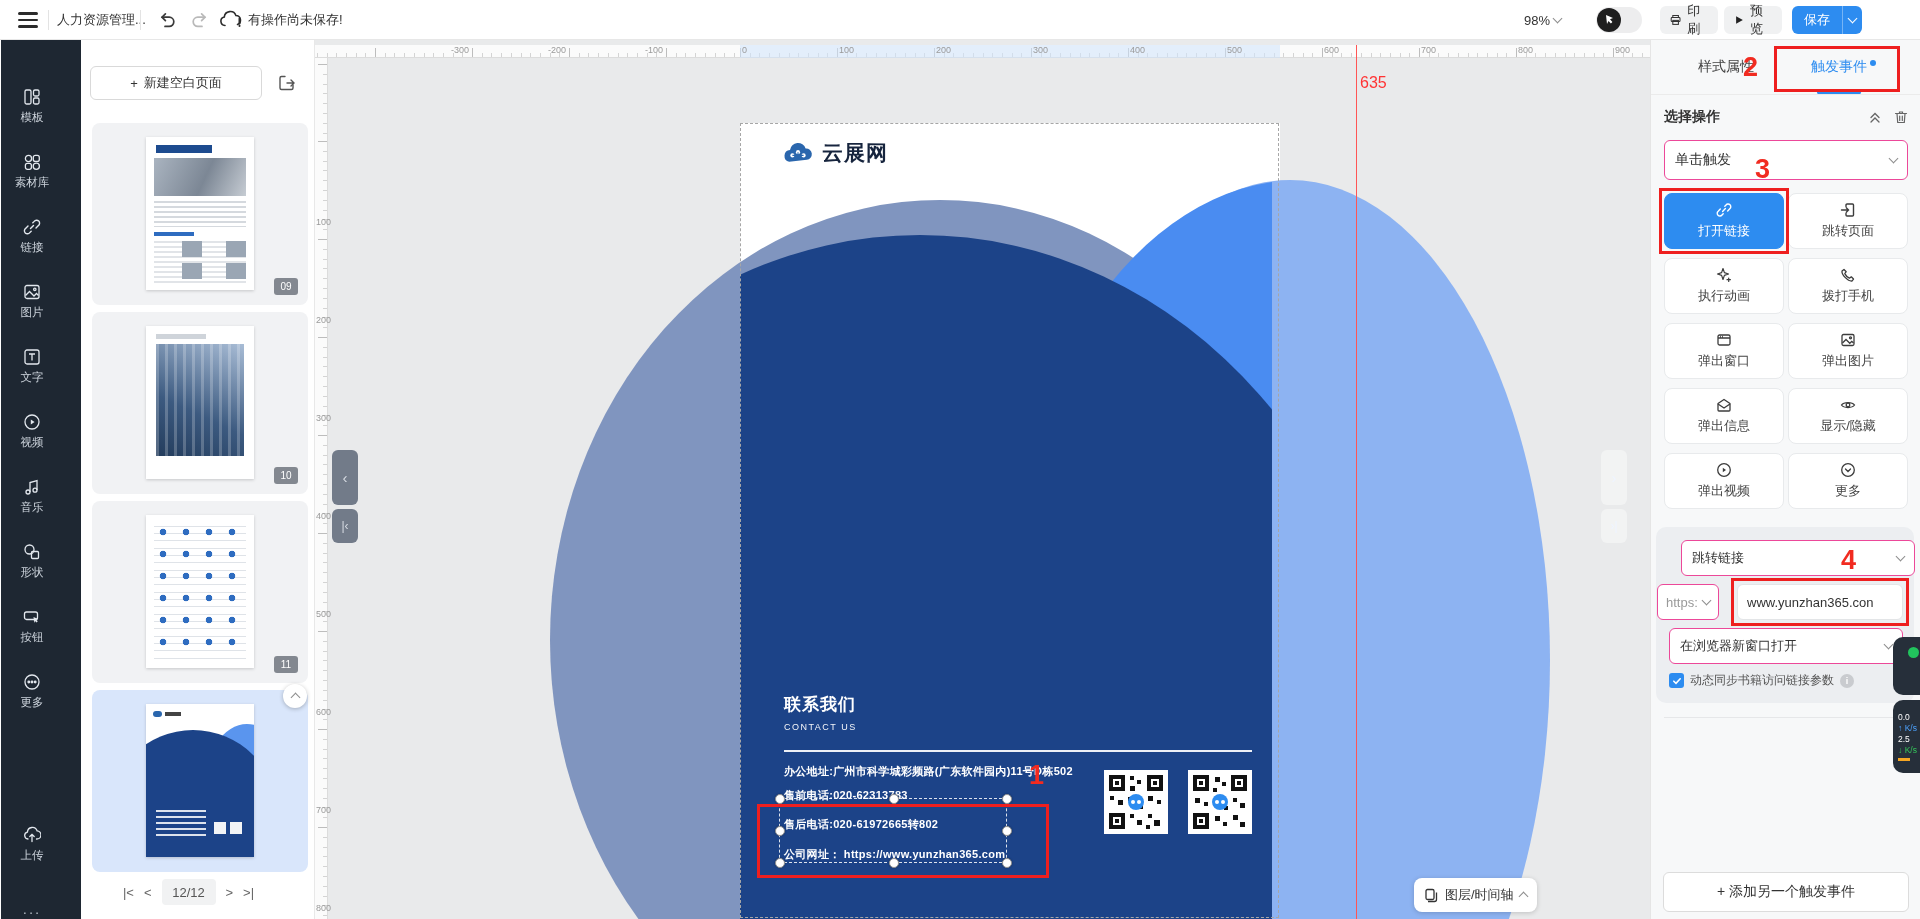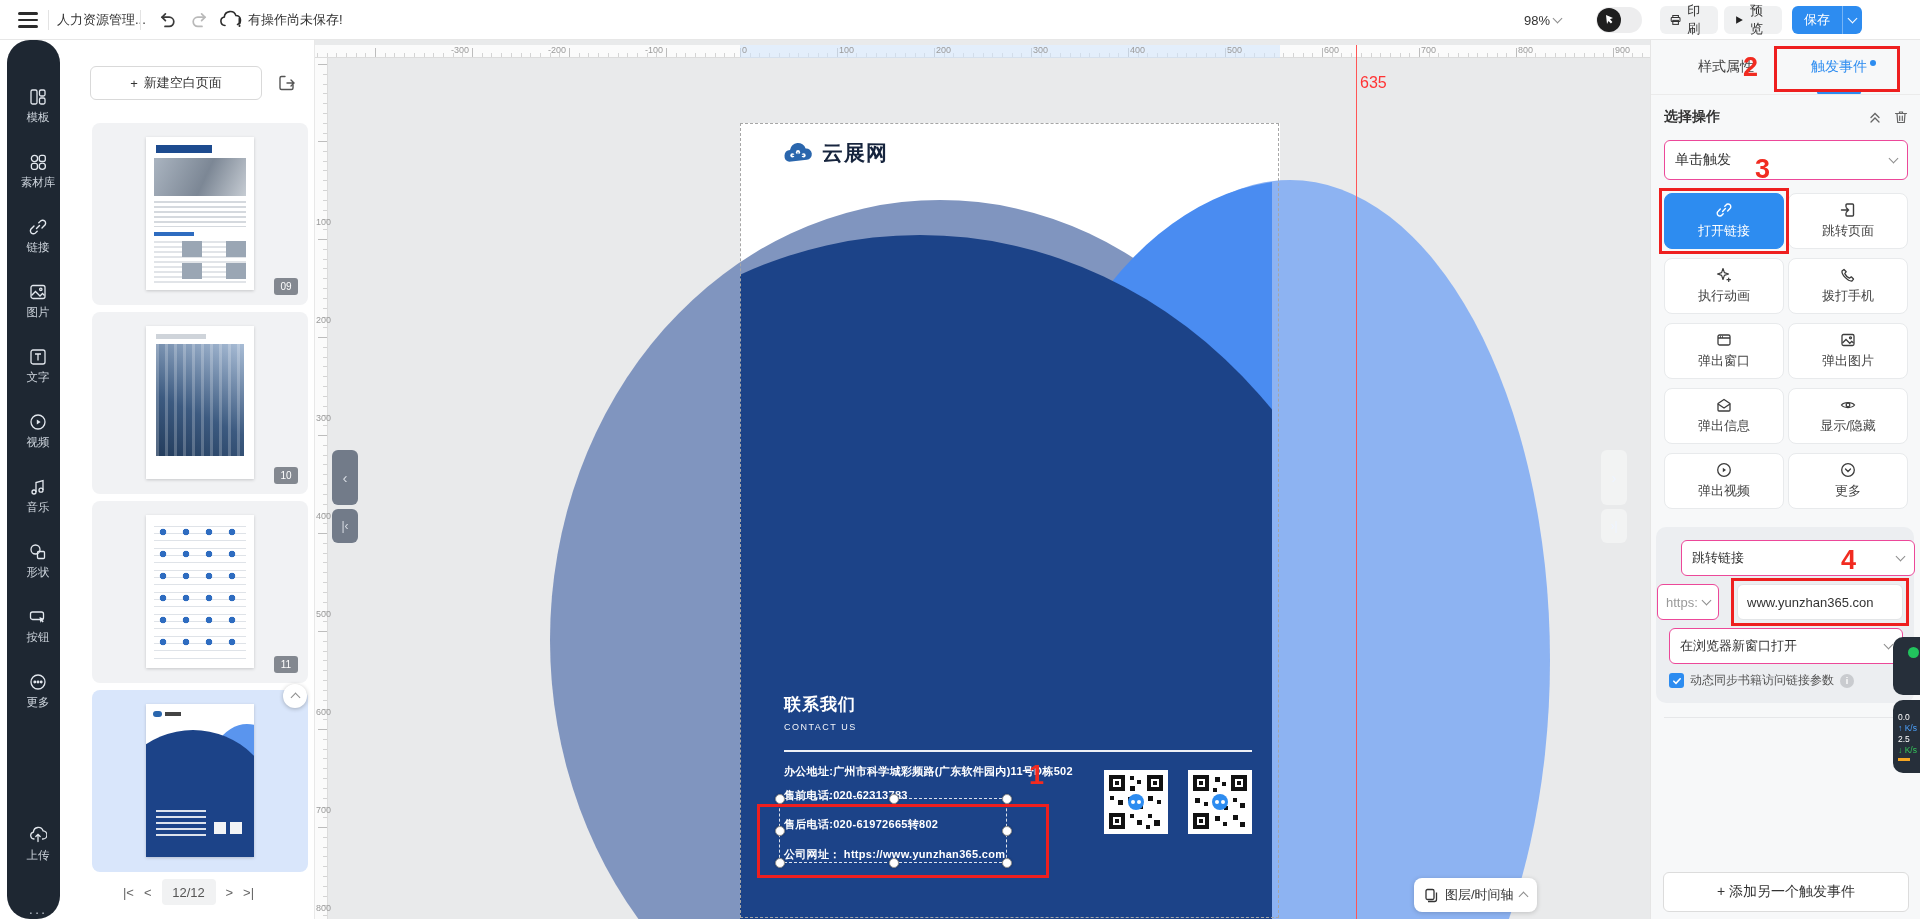--- a/index.html
+++ b/index.html
@@ -29,21 +29,21 @@
     display:flex; align-items:center; justify-content:center; gap:6px; font-size:13px; color:#333;
     cursor:pointer; padding:0 10px;}
   .savebtn { position:absolute; left:1792px; top:6px; height:28px; border-radius:6px; background:#2d8cf0;
     display:flex; align-items:center; color:#fff; font-size:13px; cursor:pointer; overflow:hidden;text-align:right;}
   .savebtn .main { padding:0 12px; }
   .savebtn .arrow { width:20px; height:28px; display:flex; align-items:center; justify-content:center;
     border-left:1px solid rgba(255,255,255,.35); }
   .savebtn .chev { border-color:#fff; }
 
   
-  .rail { position:absolute; left:7px; top:40px; width:53px; height:879px; background:#1e2732; z-index:40;border-radius:23px;}
+  .rail { position:absolute; left:1px; top:40px; width:80px; height:879px; background:#1e2732; z-index:40;}
   .rail-item { position:absolute; left:0; width:62px; height:58px; display:flex; flex-direction:column;
     align-items:center; gap:4px; cursor:pointer; color:#d9dfe6;}
   .rail-item span { font-size:11.5px; color:#ccd3db; }
   .rail-dots { position:absolute; left:0; bottom:2px; width:62px; text-align:center; color:#aeb6bf;
     font-size:15px; letter-spacing:2px; cursor:pointer;}
 
   
   .thumbs { position:absolute; left:62px; top:40px; width:253px; height:879px; background:#fff;
     border-right:1px solid #e8e8e8; z-index:30; }
   .newpage { position:absolute; left:28px; top:26px; width:172px; height:34px; border:1px solid #d9d9d9;

